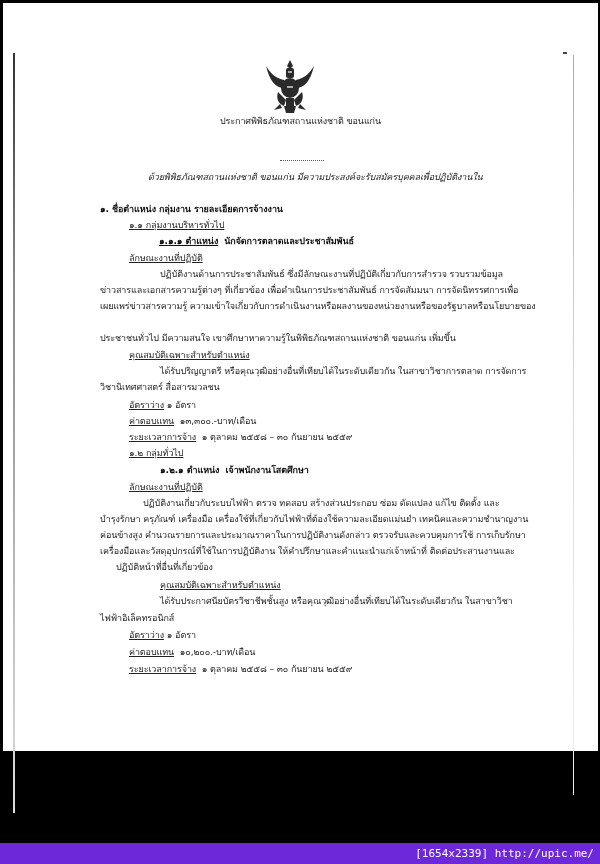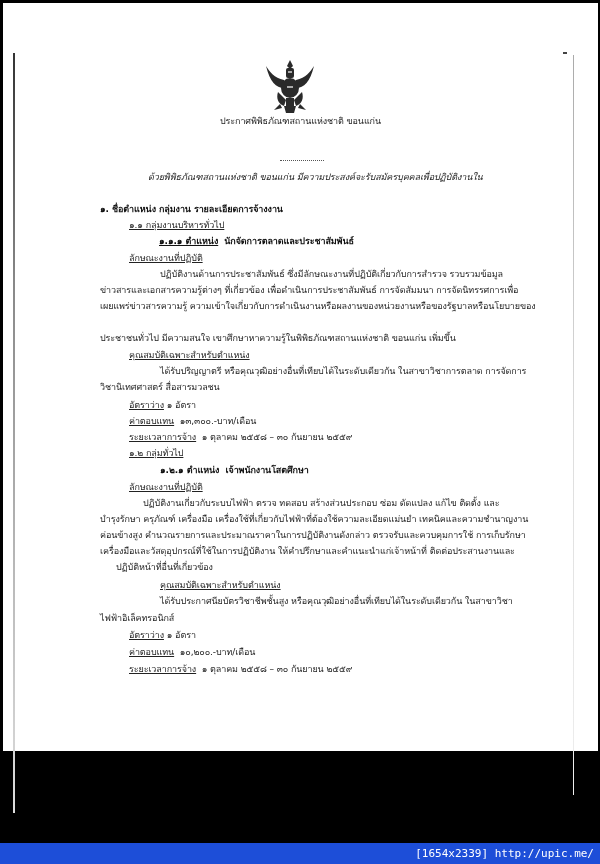--- a/index.html
+++ b/index.html
@@ -31,21 +31,21 @@
     letter-spacing: -0.1px;
   }
   .center { left: 0; width: 595px; text-align: center; }
   .bold { font-weight: bold; color: #111; }
   .u { text-decoration: underline; }
   .dots {
     position: absolute; left: 277px; top: 157px; width: 44px; height: 1px;
     border-top: 1px dotted #555;
   }
   .footer {
-    position: absolute; left: 0; top: 843px; width: 600px; height: 21px; background: #1d4ed8;
+    position: absolute; left: 0; top: 843px; width: 600px; height: 21px; background: #6d28d9;
   }
   .footer-text {
     position: absolute; right: 6px; top: 4px; color: #fff; font-size: 11px;
     font-family: "DejaVu Sans Mono", monospace; white-space: nowrap;
   }
 </style>
 </head>
 <body>
 
 <div class="page">

